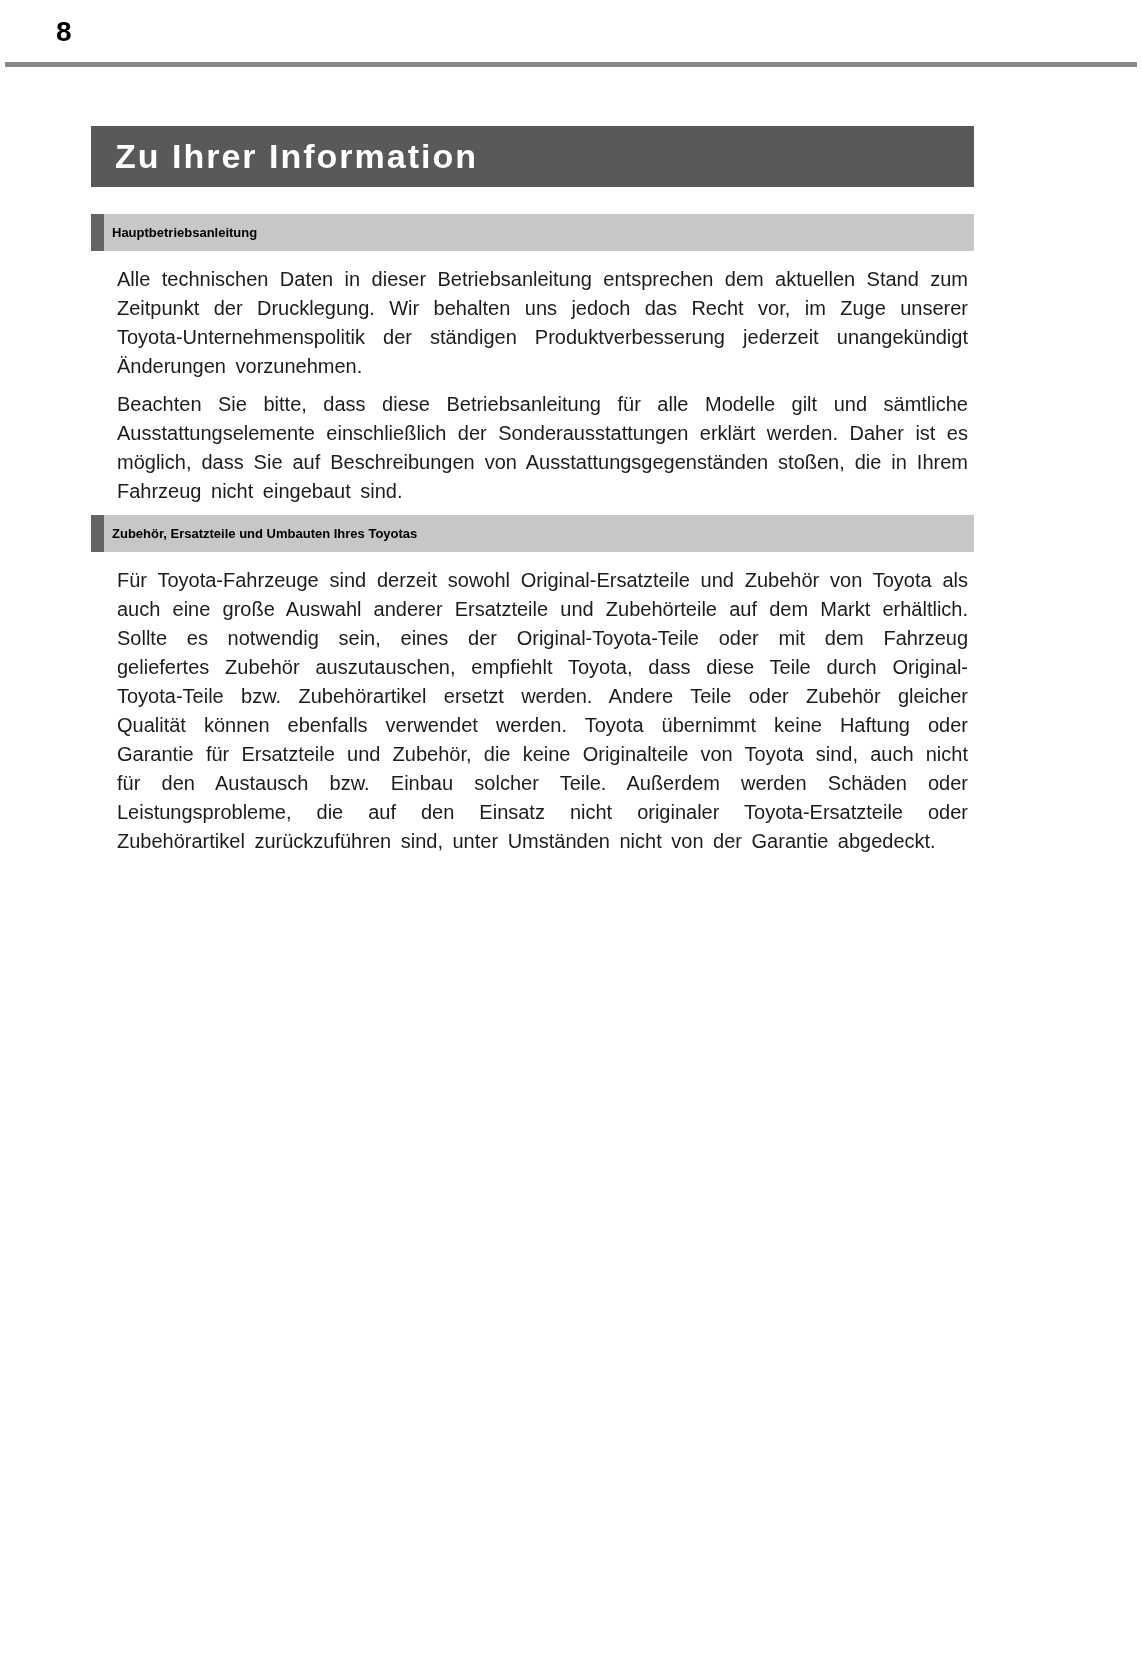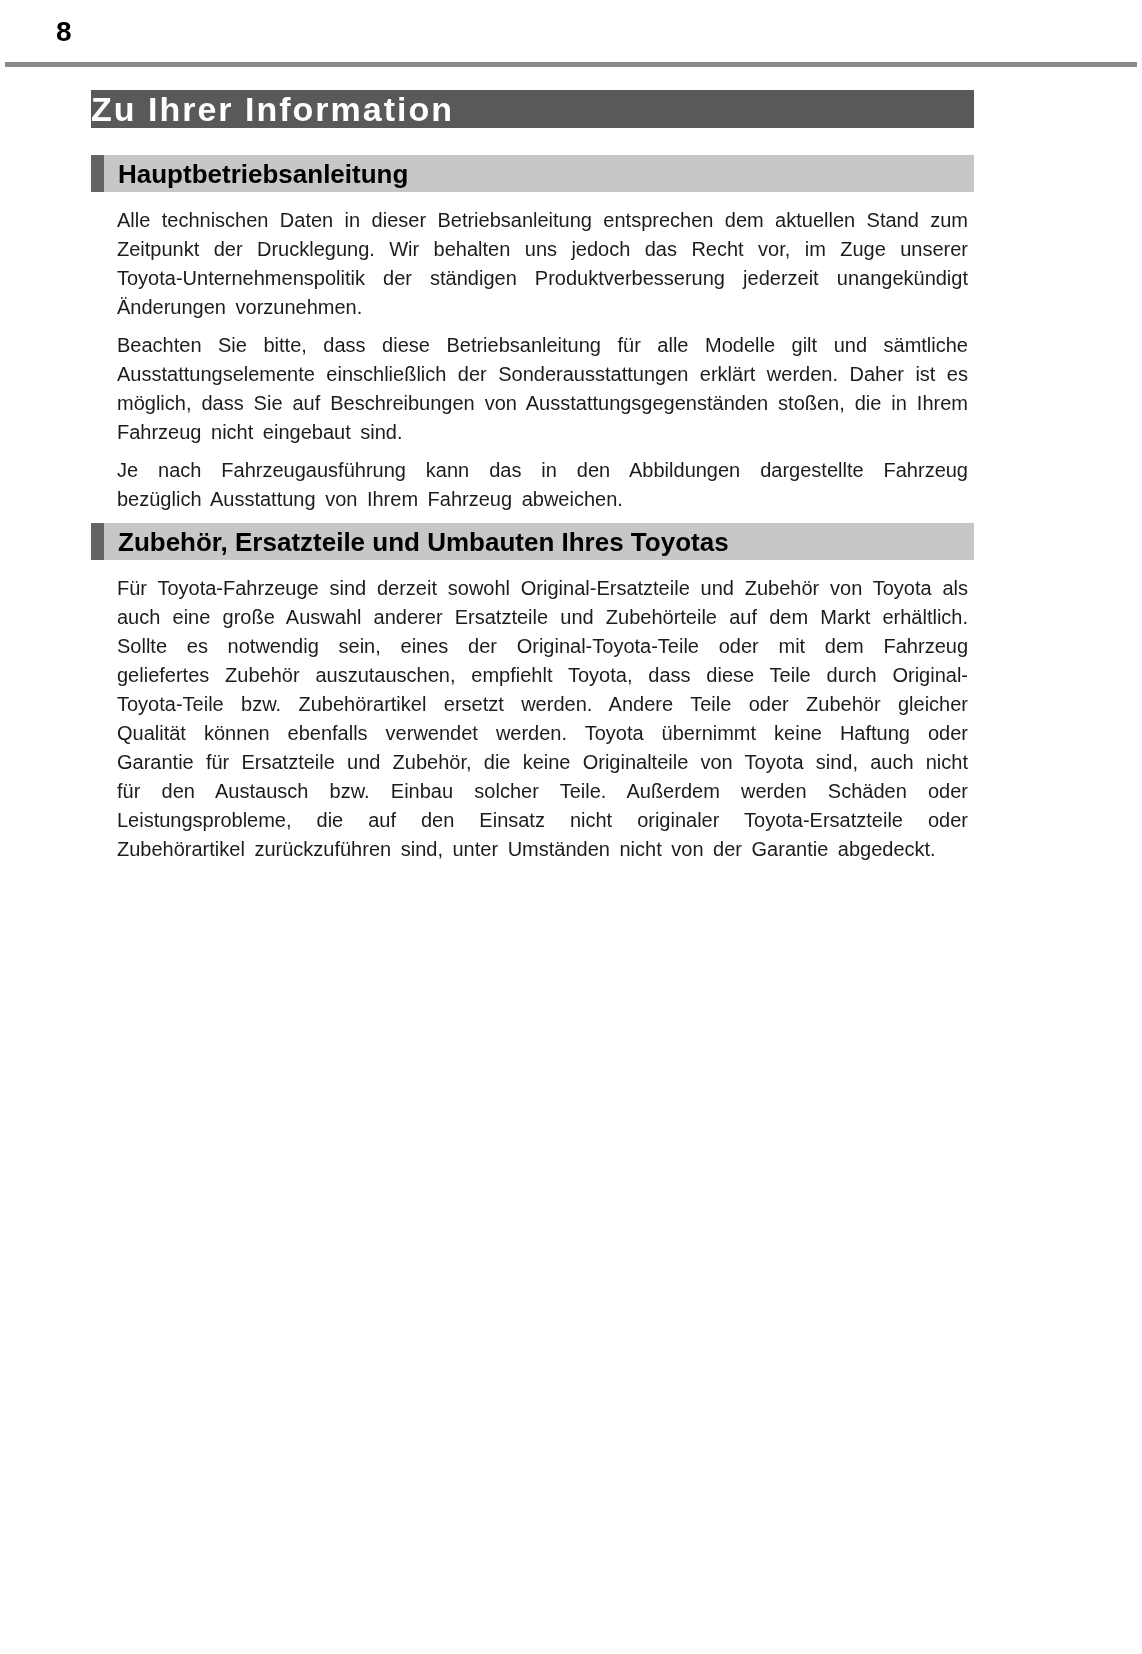--- a/index.html
+++ b/index.html
@@ -32,26 +32,27 @@
     background: #87898b;
   }
   .content {
     position: absolute;
     top: 90px;
     left: 91px;
     width: 883px;
   }
   .title-bar {
     background: #58595b;
-    height: 38px;
+    height: 61px;
     display: flex;
     align-items: center;
-    padding-left: 0;
+    padding-left: 24px;
     box-sizing: border-box;
     margin-bottom: 27px;
+    margin-top: 36px;
   }
   .title-bar h1 {
     margin: 0;
     color: #ffffff;
     font-size: 34px;
     font-weight: bold;
     letter-spacing: 2px;
   }
   .section-header {
     display: flex;
@@ -59,26 +60,26 @@
     height: 37px;
     background: #c6c7c9;
     margin-top: 9px;
   }
   .section-accent {
     width: 13px;
     background: #646567;
     flex: 0 0 13px;
   }
   .section-heading {
-    font-size: 26px;
+    font-size: 13px;
     font-weight: bold;
     color: #000000;
     display: flex;
     align-items: center;
-    padding-left: 14px;
+    padding-left: 8px;
     line-height: 1;
   }
   .section-body {
     padding: 14px 6px 0 26px;
   }
   .section-body p {
     margin: 0 0 9px 0;
     font-size: 20px;
     line-height: 29px;
     text-align: justify;
@@ -100,21 +101,20 @@
   </div>
 
   <div>
     <div class="section-header">
       <div class="section-accent"></div>
       <div class="section-heading">Hauptbetriebsanleitung</div>
     </div>
     <div class="section-body">
       <p>Alle technischen Daten in dieser Betriebsanleitung entsprechen dem aktuellen Stand zum Zeitpunkt der Drucklegung. Wir behalten uns jedoch das Recht vor, im Zuge unserer Toyota-Unternehmenspolitik der ständigen Produktverbesserung jederzeit unangekündigt Änderungen vorzunehmen.</p>
       <p>Beachten Sie bitte, dass diese Betriebsanleitung für alle Modelle gilt und sämtliche Ausstattungselemente einschließlich der Sonderausstattungen erklärt werden. Daher ist es möglich, dass Sie auf Beschreibungen von Ausstattungsgegenständen stoßen, die in Ihrem Fahrzeug nicht eingebaut sind.</p>
-      <p>Je nach Fahrzeugausführung kann das in den Abbildungen dargestellte Fahrzeug bezüglich Ausstattung von Ihrem Fahrzeug abweichen.</p>
     </div>
   </div>
 
   <div>
     <div class="section-header">
       <div class="section-accent"></div>
       <div class="section-heading">Zubehör, Ersatzteile und Umbauten Ihres Toyotas</div>
     </div>
     <div class="section-body">
       <p>Für Toyota-Fahrzeuge sind derzeit sowohl Original-Ersatzteile und Zubehör von Toyota als auch eine große Auswahl anderer Ersatzteile und Zubehörteile auf dem Markt erhältlich. Sollte es notwendig sein, eines der Original-Toyota-Teile oder mit dem Fahrzeug geliefertes Zubehör auszutauschen, empfiehlt Toyota, dass diese Teile durch Original-Toyota-Teile bzw. Zubehörartikel ersetzt werden. Andere Teile oder Zubehör gleicher Qualität können ebenfalls verwendet werden. Toyota übernimmt keine Haftung oder Garantie für Ersatzteile und Zubehör, die keine Originalteile von Toyota sind, auch nicht für den Austausch bzw. Einbau solcher Teile. Außerdem werden Schäden oder Leistungsprobleme, die auf den Einsatz nicht originaler Toyota-Ersatzteile oder Zubehörartikel zurückzuführen sind, unter Umständen nicht von der Garantie abgedeckt.</p>

